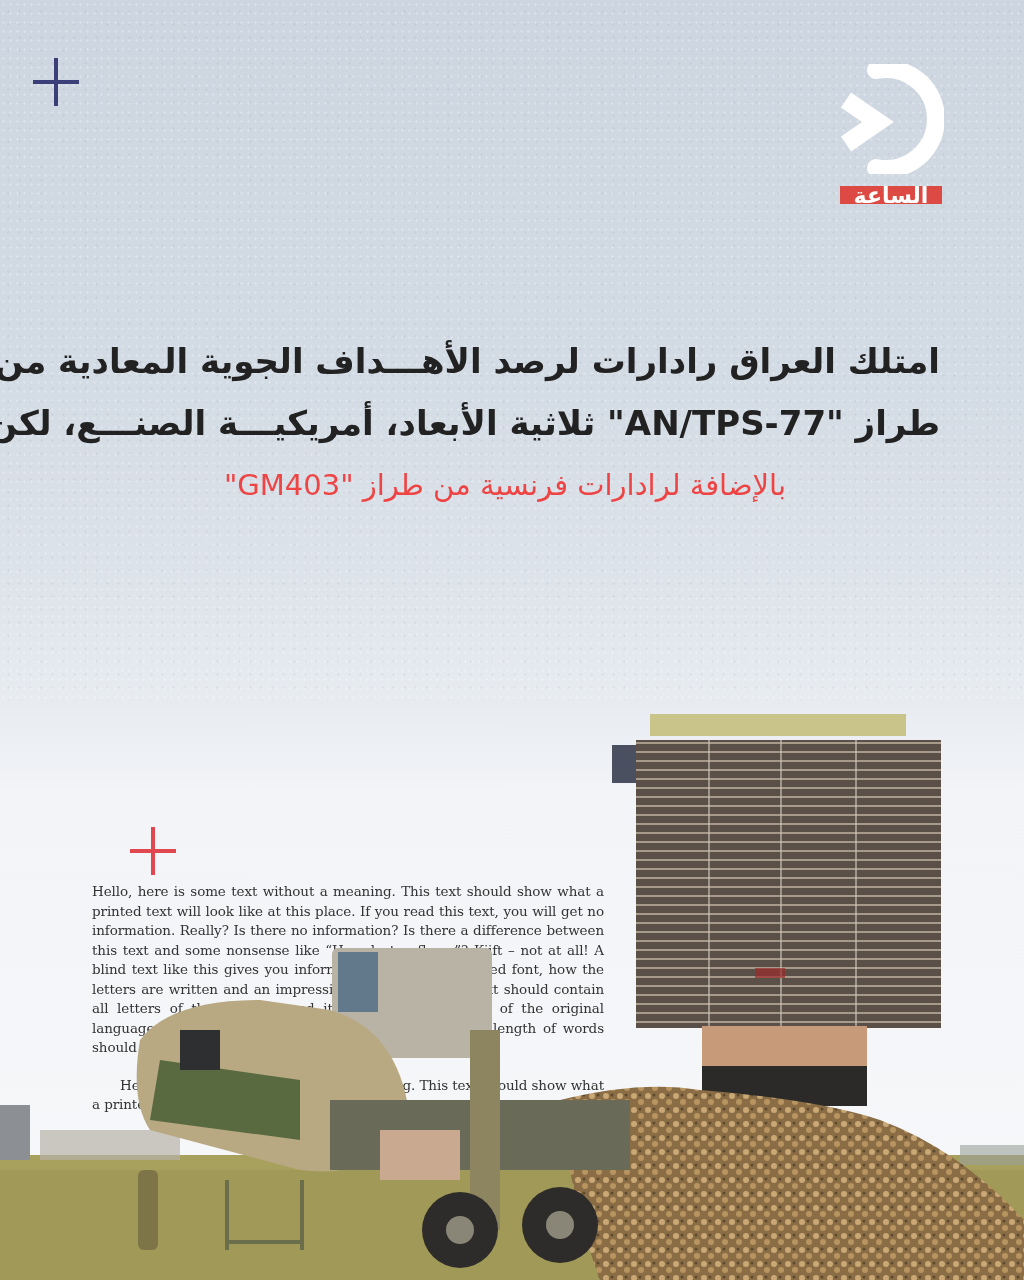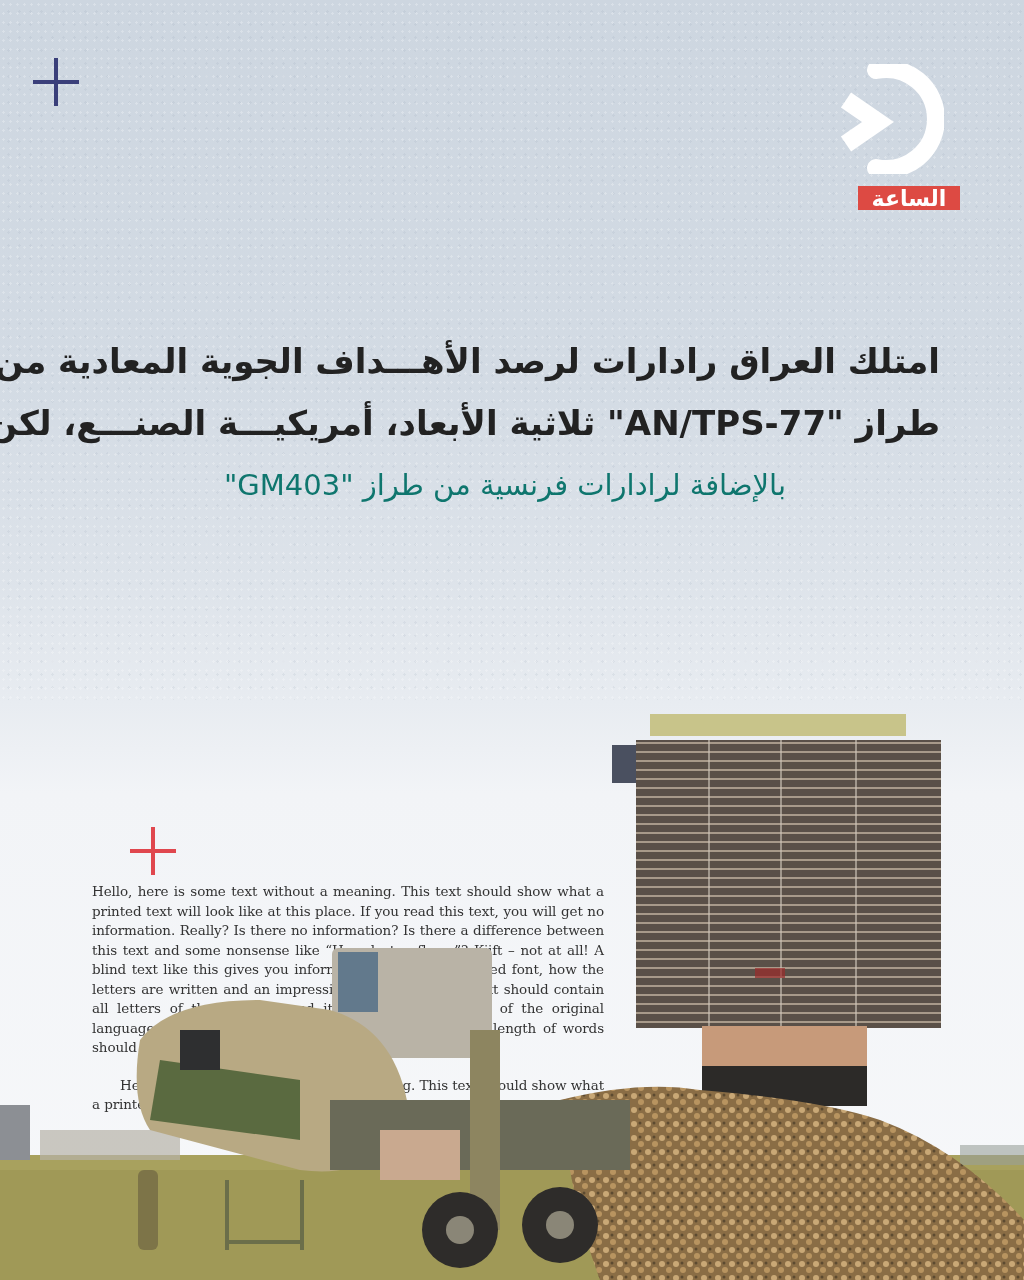--- a/index.html
+++ b/index.html
@@ -23,34 +23,34 @@
     .plus-blue { left: 33px; top: 58px; width: 46px; height: 48px; color: #3a3f7a; }
     .plus-blue::before { left: 21px; top: 0; width: 4px; height: 48px; }
     .plus-blue::after { left: 0; top: 22px; width: 46px; height: 4px; }
     .plus-red { left: 130px; top: 827px; width: 46px; height: 48px; color: #e0474e; }
     .plus-red::before { left: 21px; top: 0; width: 4px; height: 48px; }
     .plus-red::after { left: 0; top: 22px; width: 46px; height: 4px; }
 
     .logo { position: absolute; left: 838px; top: 64px; width: 106px; height: 160px; }
     .logo-mark { position: absolute; left: 0; top: 0; width: 106px; height: 110px; }
     .logo-badge {
-      position: absolute; left: 20px; top: 122px; width: 102px; height: 24px;
+      position: absolute; left: 2px; top: 122px; width: 102px; height: 18px;
       background: #dd4a43; color: #fff;
       font-family: "DejaVu Sans", sans-serif; font-weight: bold; font-size: 22px;
       display: flex; align-items: center; justify-content: center; direction: rtl;
     }
 
     .headline {
       position: absolute; left: 70px; top: 330px; width: 870px;
       direction: rtl; text-align: right;
       font-family: "DejaVu Sans", sans-serif; font-weight: bold;
     }
     .headline .line { font-size: 34px; line-height: 62px; color: #222; white-space: nowrap; }
     .headline .line.red { color: #d8383f; }
-    .headline .line.sub { font-size: 29px; font-weight: normal; color: #0f766e; text-align: center; padding-right: 0; }
+    .headline .line.sub { font-size: 29px; font-weight: normal; color: #ef4444; text-align: center; padding-right: 0; }
 
     .photo { position: absolute; left: 0; top: 700px; width: 1024px; height: 580px; }
     .lorem {
       position: absolute; left: 92px; top: 882px; width: 512px;
       font-family: "DejaVu Serif", serif; font-size: 13.5px; line-height: 19.5px;
       color: #333; text-align: justify; letter-spacing: -0.1px;
     }
     .lorem p + p { margin-top: 18px; text-indent: 28px; }
   </style>
 </head>

